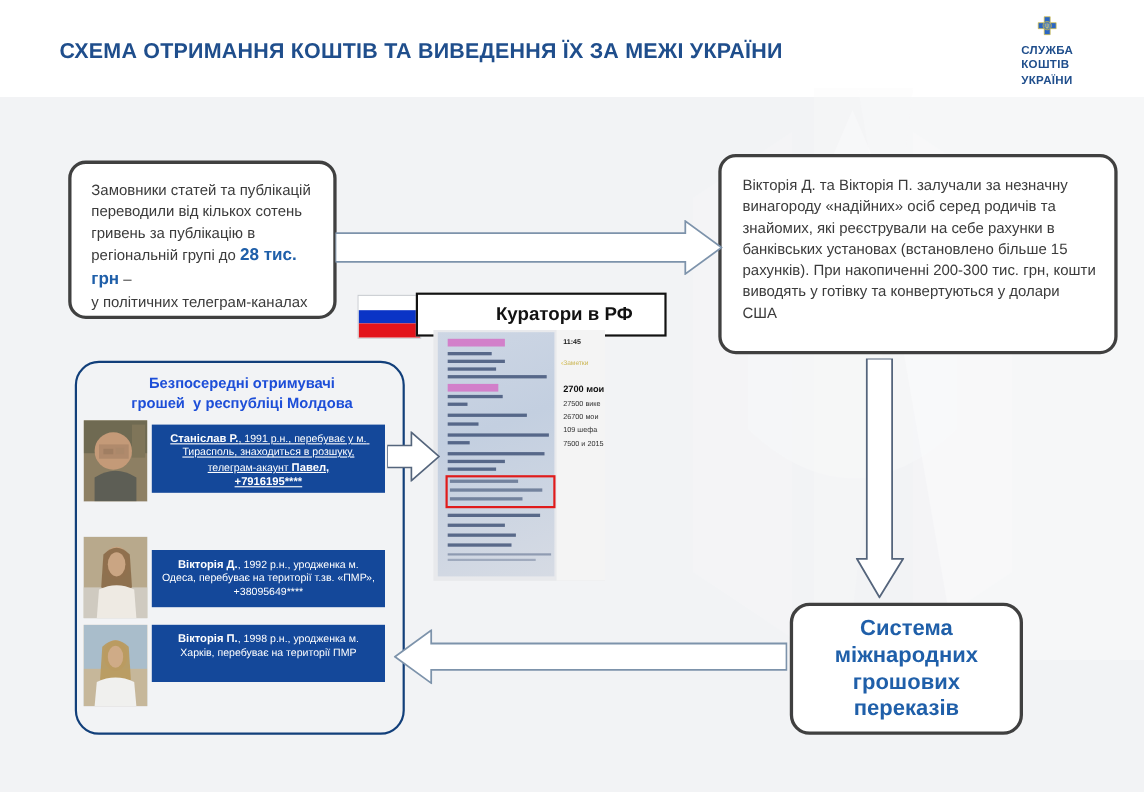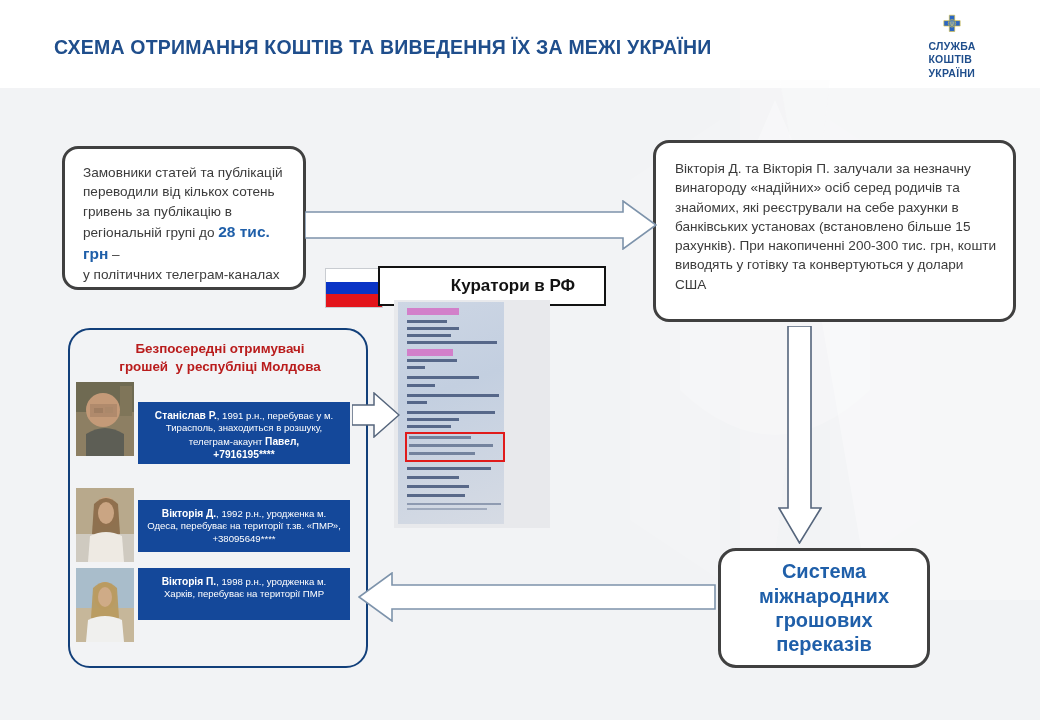--- a/index.html
+++ b/index.html
@@ -90,38 +90,38 @@
   #box-curators .lbl { font-size: 17px; font-weight: bold; color: #121212; }
 
   
   #panel-moldova {
     position: absolute; left: 68px; top: 328px; width: 300px; height: 340px;
     border: 2.5px solid #123f7a; border-radius: 22px; background: transparent;
   }
   #panel-moldova .panel-title {
     position: absolute; left: 10px; top: 10px; width: 280px;
     text-align: center; font-size: 13.4px; font-weight: bold;
-    line-height: 1.32; color: #b91c1c;
+    line-height: 1.32; color: #1d4ed8;
   }
   .person-row { position: absolute; left: 6px; display: flex; align-items: flex-start; }
   #person-0 { top: 52px; }
   #person-1 { top: 158px; }
   #person-2 { top: 238px; }
 
   .photo {
     width: 58px; height: 74px; flex: 0 0 58px;
     background: #c8c2b6; overflow: hidden; position: relative;
   }
 
   .pcard {
     margin-left: 4px; background: #14489a; color: #ffffff;
     padding: 7px 8px; text-align: center;
     font-size: 9.6px; line-height: 1.3;
   }
-  #person-0 .pcard { width: 212px; height: 62px; margin-top: 20px; }
+  #person-0 .pcard { width: 212px; height: 62px; margin-top: 4px; text-decoration: underline; }
   #person-1 .pcard { width: 212px; height: 52px; margin-top: 12px; }
   #person-2 .pcard { width: 212px; height: 52px; }
   .pcard b { font-weight: bold; font-size: 10.2px; }
 
   
   #receipt {
     position: absolute; left: 394px; top: 300px; width: 156px; height: 228px;
     background: #e8e9ec; overflow: hidden;
   }
   #receipt .paper {
@@ -239,20 +239,31 @@
       <div class="line" style="left:11px; top:142px; width:84px; opacity:.55;"></div>
       <div class="line" style="left:11px; top:150px; width:66px; opacity:.55;"></div>
       <div class="redbox"></div>
       <div class="line" style="left:9px; top:165px; width:84px;"></div>
       <div class="line" style="left:9px; top:174px; width:52px;"></div>
       <div class="line" style="left:9px; top:183px; width:62px;"></div>
       <div class="line" style="left:9px; top:192px; width:58px;"></div>
       <div class="line" style="left:9px; top:201px; width:94px; height:2px; opacity:.4;"></div>
       <div class="line" style="left:9px; top:206px; width:80px; height:2px; opacity:.3;"></div>
     </div>
+    <div id="notes">
+      <div class="clock" data-bind="receipt.notes_panel.time">11:45</div>
+      <div class="back">
+        <span class="chev">‹</span><span data-bind="receipt.notes_panel.back_label">Заметки</span>
+      </div>
+      <div class="n0" data-bind="receipt.notes_panel.lines.0">2700 мои</div>
+      <div class="nl" style="top:64px;" data-bind="receipt.notes_panel.lines.1">27500 вике</div>
+      <div class="nl" style="top:76px;" data-bind="receipt.notes_panel.lines.2">26700 мои</div>
+      <div class="nl" style="top:88px;" data-bind="receipt.notes_panel.lines.3">109 шефа</div>
+      <div class="nl" style="top:100px;" data-bind="receipt.notes_panel.lines.4">7500 и 2015 общие</div>
+    </div>
   </div>
 
   <div id="panel-moldova">
     <div class="panel-title" data-bind="moldova_panel.title">Безпосередні отримувачі
 грошей  у республіці Молдова</div>
 
     <div class="person-row" id="person-0">
       <div class="photo">
         <svg width="58" height="74" viewBox="0 0 58 74">
           <rect width="58" height="74" fill="#8d7f63"></rect>

